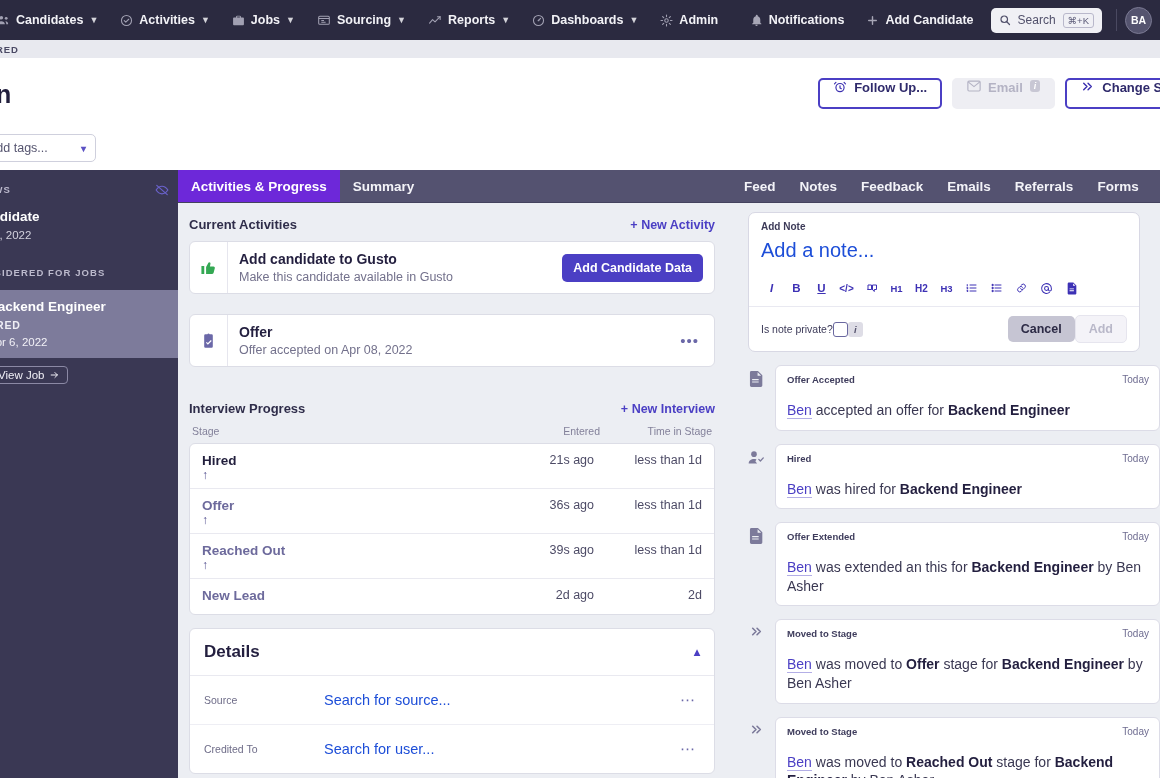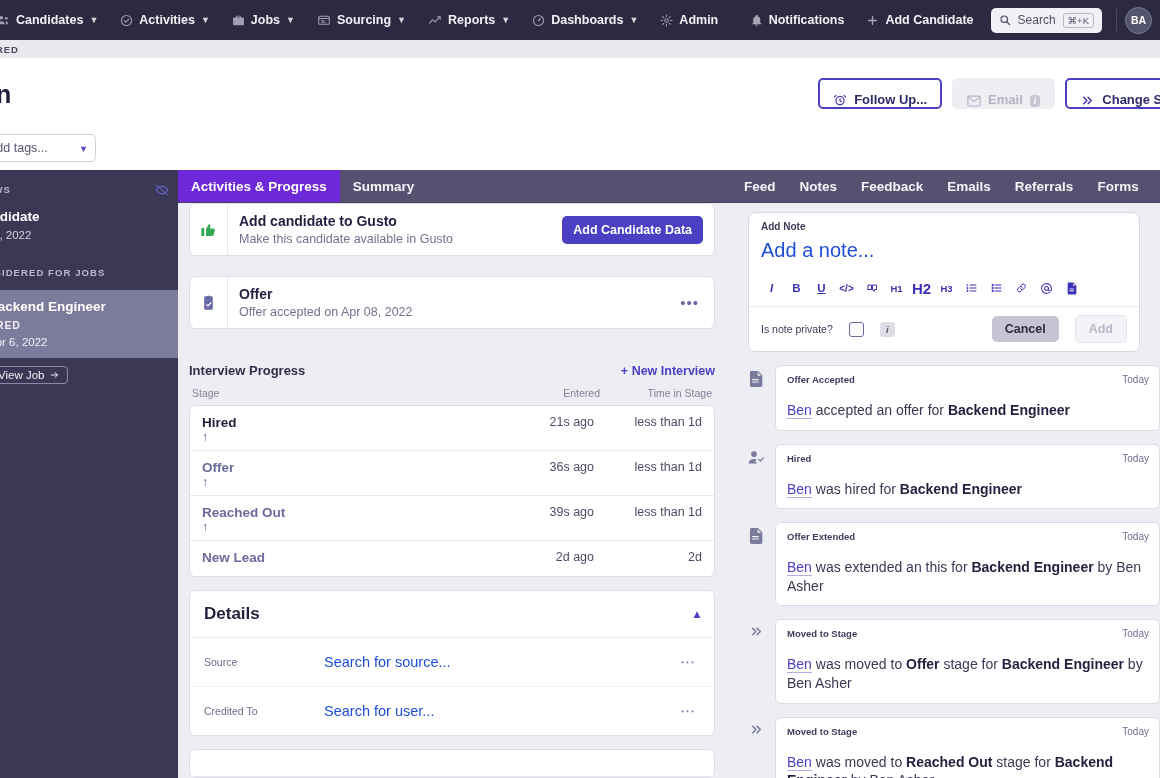--- a/index.html
+++ b/index.html
@@ -64,21 +64,21 @@
     background: #fff; display: flex; align-items: center;
     justify-content: space-between; padding: 0 9px;
     font-size: 12.5px; color: #55546f; cursor: pointer;
   }
   .tagsel .caret2 { color: #5c52c4; font-size: 10px; font-weight: 700; }
   .actions {
     position: absolute; right: -44px; top: 20px;
     display: flex; align-items: center; gap: 10px;
   }
   .btn {
-    display: flex; align-items: flex-end; gap: 7px;
+    display: flex; align-items: flex-start; gap: 7px;
     height: 31px; padding: 0 13px; border-radius: 5px;
     font-size: 13px; font-weight: 700; cursor: pointer;
     white-space: nowrap;
   }
   .btn-outline { border: 2px solid #4b3fc4; color: #2f2a6b; background: #fff; }
   .btn-disabled { background: #eeeef3; color: #b4b3c4; border: 2px solid #eeeef3; cursor: default; }
   .btn-disabled .infobadge {
     background: #c8c7d4; color: #fff; border-radius: 3px;
     font-size: 9px; font-weight: 700; padding: 1px 4px; font-style: italic;
   }
@@ -211,21 +211,21 @@
   .note-ph { font-size: 20px; color: #1d4ed8; padding: 7px 12px 12px 12px; cursor: text; }
   .note-toolbar {
     display: flex; align-items: center; gap: 0; padding: 4px 10px 8px 10px;
     border-bottom: 1px solid #e9e9f1;
   }
   .tool {
     width: 25px; height: 20px; display: flex; align-items: center; justify-content: center;
     color: #3d31b5; font-size: 11.5px; font-weight: 700; cursor: pointer;
   }
   .note-foot {
-    display: flex; align-items: center; padding: 8px 12px; gap: 16px;
+    display: flex; align-items: center; padding: 8px 12px; gap: 0;
   }
   .note-foot .lbl { font-size: 10.5px; color: #3c3a58; }
   .chk {
     width: 15px; height: 15px; border: 1.5px solid #6a68a0; border-radius: 3px;
     background: #fff; cursor: pointer;
   }
   .ibadge {
     width: 15px; height: 15px; border-radius: 3px; background: #dedde6;
     color: #55536e; font-size: 9.5px; font-style: italic; font-weight: 700;
     display: flex; align-items: center; justify-content: center; cursor: pointer;
@@ -436,20 +436,24 @@
       </div>
     </div>
 
     <div class="center">
       <div class="tabstrip" id="centerTabs">
           <div class="tab active">Activities &amp; Progress</div>
           <div class="tab">Summary</div>
         </div>
       <div class="center-scroll">
 
+        <div class="sec-head">
+          <span class="sec-title">Current Activities</span>
+          <span class="sec-action">+ New Activity</span>
+        </div>
 
         <div class="act-card">
           <div class="act-ic">
             <svg width="17" height="17" viewBox="0 0 24 24" fill="#34a853">
                 <path d="M2 10h4v11H2zM8 21h9.3c.9 0 1.7-.6 1.9-1.5l1.7-6.4c.3-1.2-.6-2.4-1.9-2.4H14l.8-4a1.8 1.8 0 0 0-1.7-2.2c-.6 0-1.2.4-1.4 1L8.6 11.2V21z"></path>
               </svg>
           </div>
           <div class="act-body">
             <div class="act-texts">
               <div class="act-title">Add candidate to Gusto</div>
@@ -561,21 +565,21 @@
               <div class="tool" style="font-style: italic;">I</div>
               <div class="tool">B</div>
               <div class="tool" style="text-decoration: underline;">U</div>
               <div class="tool" style="font-size: 10px;">&lt;/&gt;</div>
               <div class="tool">
                 <svg width="12" height="12" viewBox="0 0 24 24" fill="none" stroke="#3d31b5" stroke-width="2" stroke-linecap="round" stroke-linejoin="round">
                   <path d="M4 15h7V6H4v9zM13 15l3.5 4V15H21V6h-8v9z"></path>
                 </svg>
               </div>
               <div class="tool" style="font-size: 9.5px;">H1</div>
-              <div class="tool" style="font-size: 15px;">H2</div>
+              <div class="tool" style="font-size: 10px;">H2</div>
               <div class="tool" style="font-size: 9.5px;">H3</div>
               <div class="tool">
                 <svg width="13" height="12" viewBox="0 0 24 24" fill="none" stroke="#3d31b5" stroke-width="2" stroke-linecap="round">
                   <path d="M9 6h12M9 12h12M9 18h12M3.5 5.2V8M3 11.2h1.6L3 13.3h1.6M3 16.5h1.6v1.2H3.2v1.2h1.4"></path>
                 </svg>
               </div>
               <div class="tool">
                 <svg width="13" height="12" viewBox="0 0 24 24" fill="none" stroke="#3d31b5" stroke-width="2" stroke-linecap="round">
                   <path d="M9 6h12M9 12h12M9 18h12"></path>
                   <circle cx="4" cy="6" r="1.3" fill="#3d31b5"></circle>

